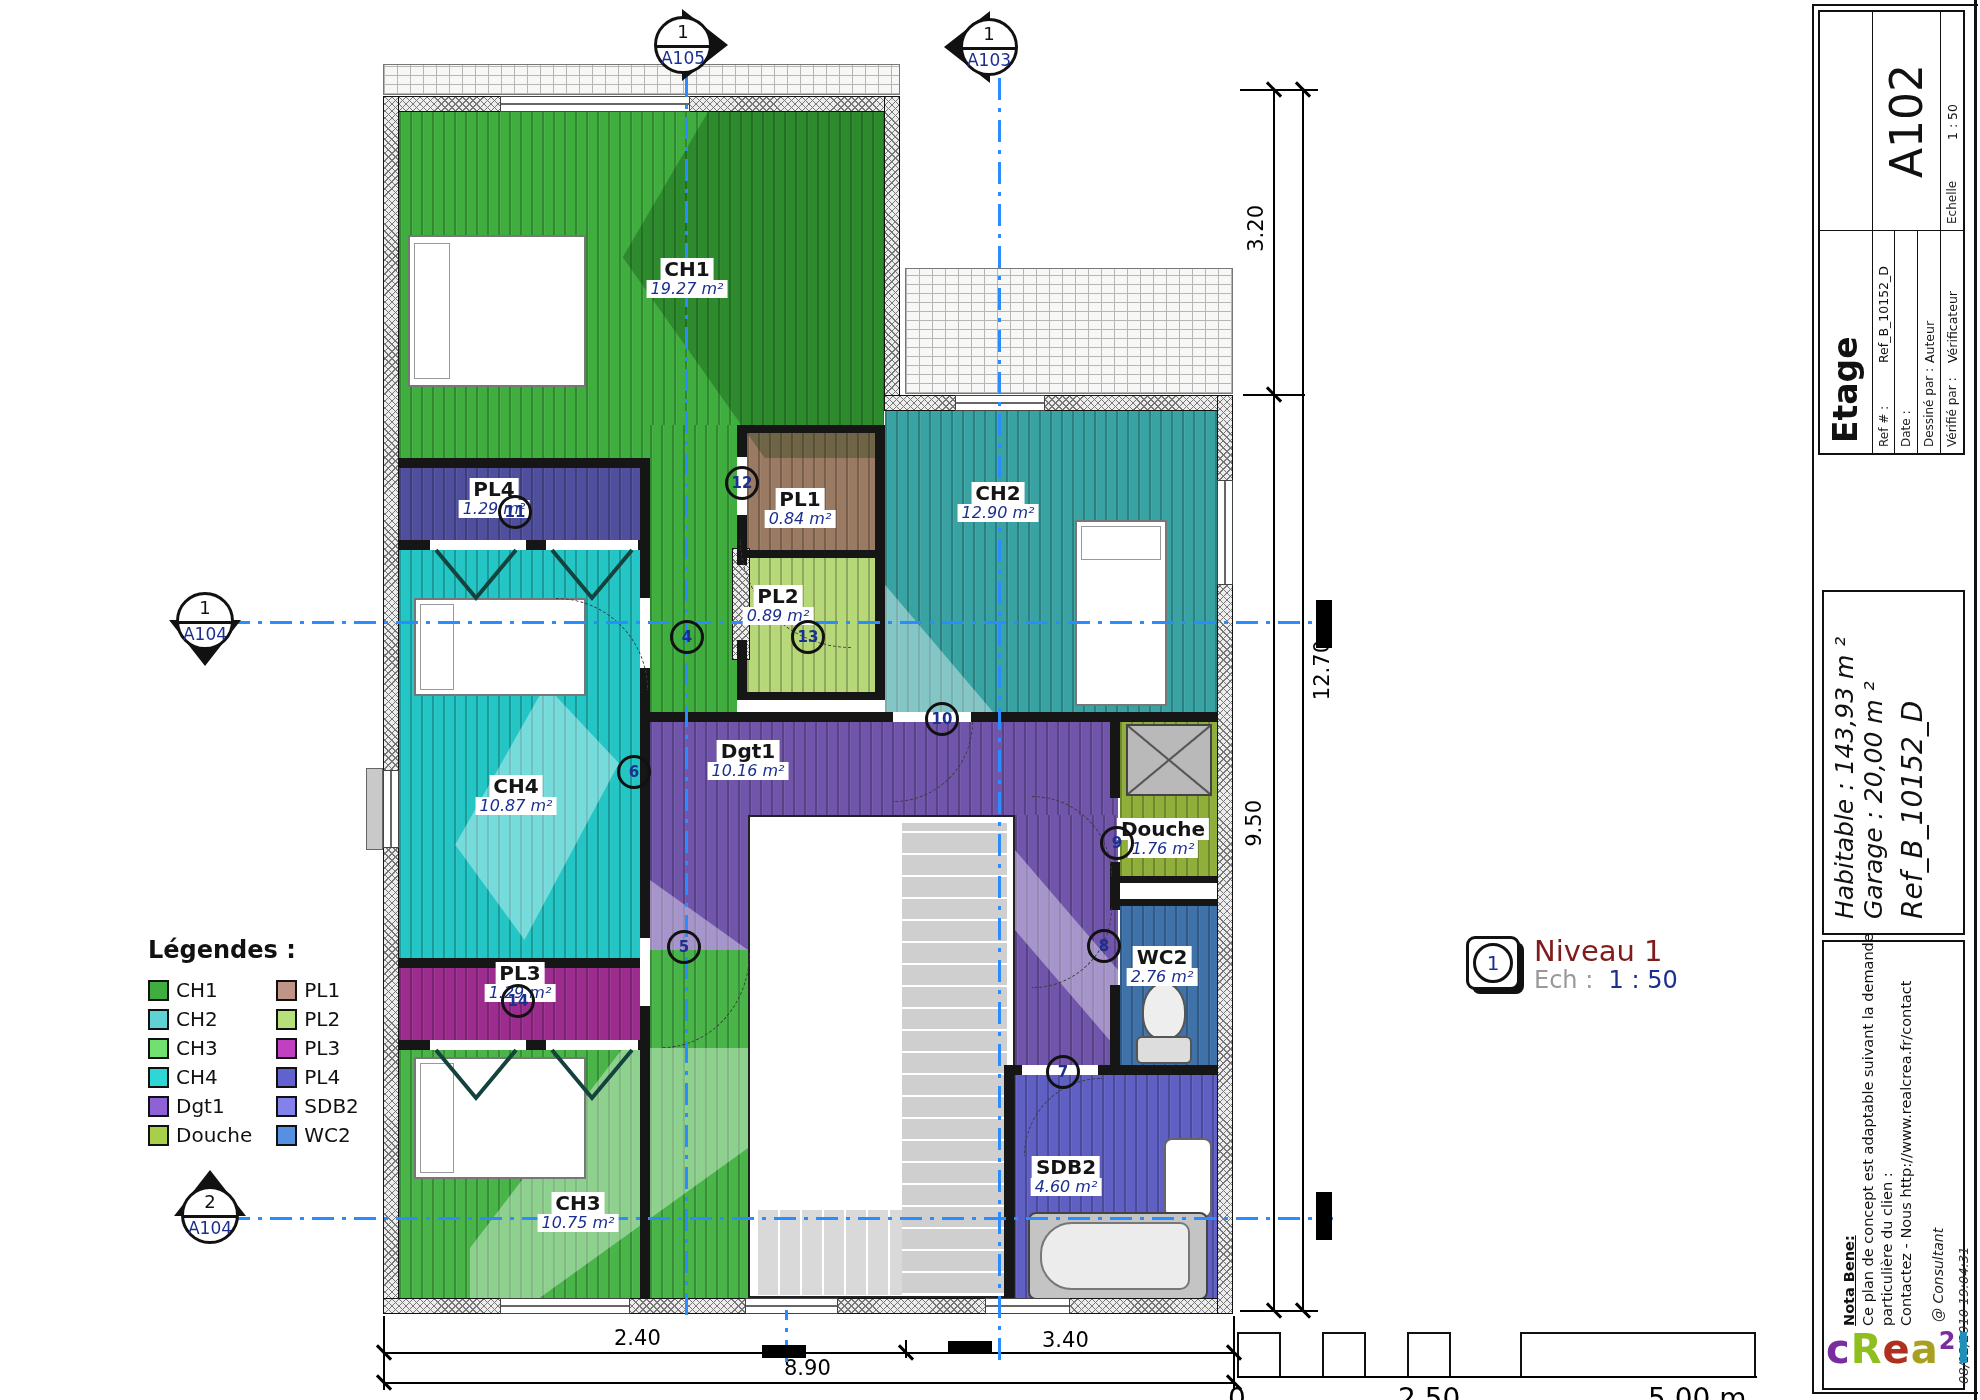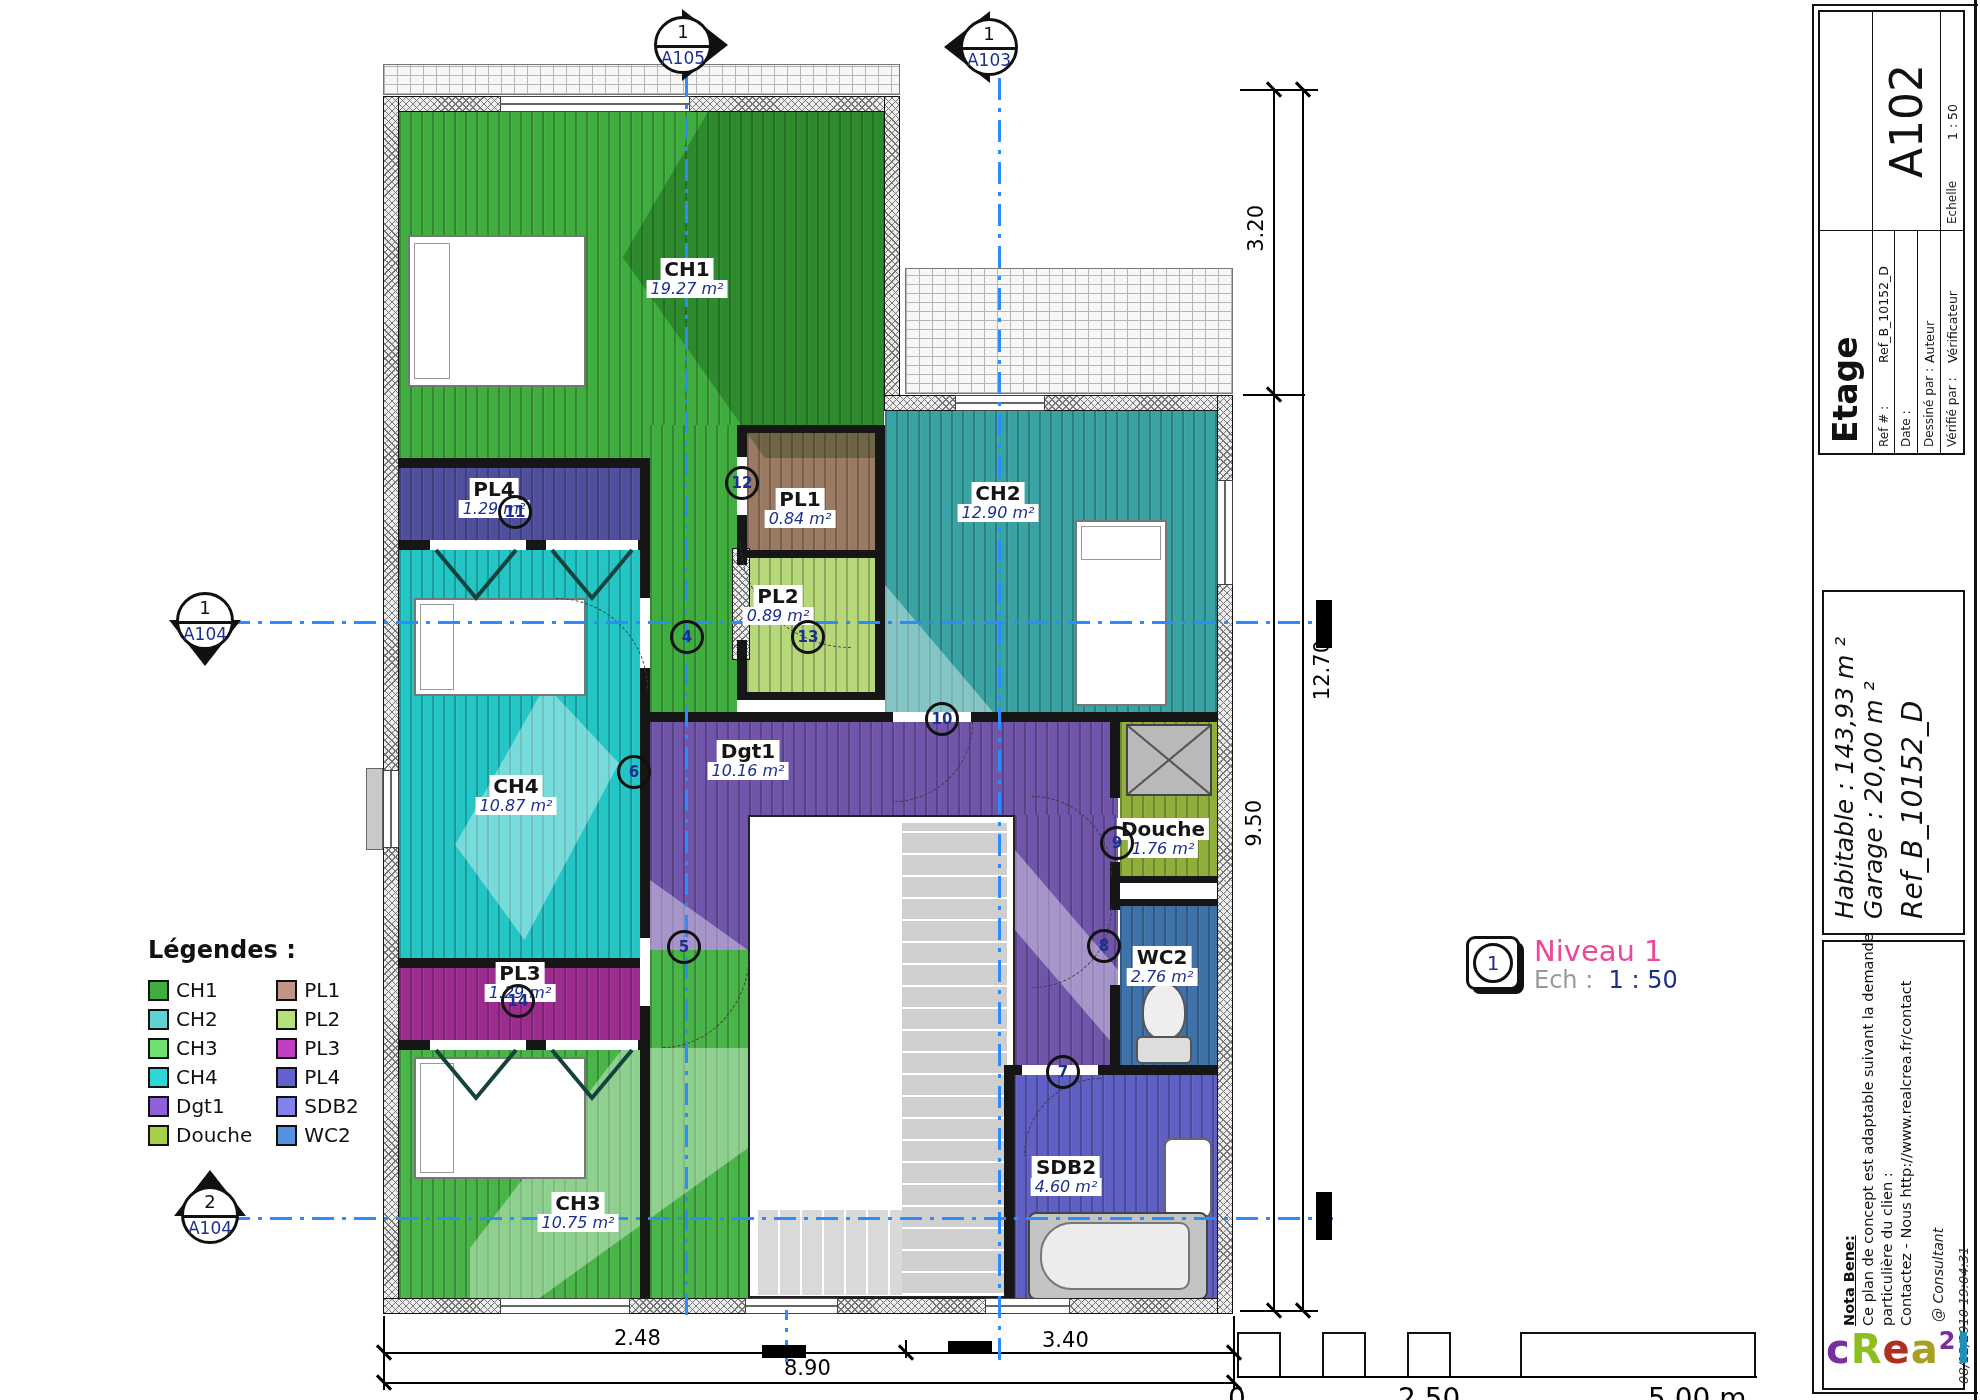--- a/index.html
+++ b/index.html
@@ -66,21 +66,21 @@
   .lcols{display:flex;gap:24px}
   .lcol{display:flex;flex-direction:column;gap:5px}
   .lrow{display:flex;align-items:center;gap:7px;font-size:20px;color:#111}
   .sw{width:21px;height:21px;border:2px solid #111;box-sizing:border-box;display:inline-block}
   
   #niveau{position:absolute;left:1466px;top:936px;z-index:15;display:flex;gap:14px}
   .nicon{width:54px;height:54px;border:3px solid #111;border-radius:9px;background:#fff;
     box-shadow:5px 5px 0 -1px #111;display:flex;align-items:center;justify-content:center;box-sizing:border-box}
   .ncirc{width:40px;height:40px;border:3px solid #111;border-radius:50%;display:flex;align-items:center;
     justify-content:center;font-size:20px;color:#1b2f8f;box-sizing:border-box}
-  .ntitle{font-size:29px;color:#ec4899;line-height:1.05}
+  .ntitle{font-size:29px;color:#7f1d1d;line-height:1.05}
   .nscale{font-size:24px;color:#1b2f8f}.nscale .pfx{color:#999}
   
   .tb{position:absolute;z-index:16;transform-origin:0 0;transform:rotate(-90deg);
     background:#fff;border:2px solid #111;box-sizing:border-box}
   .tbA{display:flex}
   .tbA-col1{width:222px;display:flex;flex-direction:column;box-sizing:border-box}
   .tbA-etage{height:52px;font-size:33px;font-weight:bold;color:#111;padding:6px 0 0 10px;box-sizing:border-box}
   .tbA-row{height:23px;border-top:1.5px solid #111;display:flex;align-items:center;padding:0 6px;box-sizing:border-box}
   .tbA-row .lab{font-size:12px;color:#222;width:84px}
   .tbA-row .val{font-size:12.5px;color:#111}
@@ -322,21 +322,21 @@
   <div class="dim" style="left:383px;top:1352px;width:852px;height:2px"></div>
   <div class="dim" style="left:383px;top:1382px;width:852px;height:2px"></div>
   <div class="dim" style="left:383px;top:1316px;width:2px;height:74px"></div>
   <div class="dim" style="left:905px;top:1340px;width:2px;height:18px"></div>
   <div class="dim" style="left:1233px;top:1316px;width:2px;height:74px"></div>
   <div class="tick" style="left:374px;top:1351px"></div>
   <div class="tick" style="left:896px;top:1351px"></div>
   <div class="tick" style="left:1224px;top:1351px"></div>
   <div class="tick" style="left:374px;top:1381px"></div>
   <div class="tick" style="left:1224px;top:1381px"></div>
-  <div class="dimtext" style="left:612px;top:1326px">2.48</div>
+  <div class="dimtext" style="left:612px;top:1326px">2.40</div>
   <div class="dimtext" style="left:1040px;top:1328px">3.40</div>
   <div class="dimtext" style="left:782px;top:1356px">8.90</div>
 
   <div class="dim" style="left:1237px;top:1376px;width:520px;height:2px"></div>
   <div class="abs" style="left:1237px;top:1332px;width:44px;height:46px;border:2px solid #111;border-bottom:none;box-sizing:border-box"></div>
   <div class="abs" style="left:1322px;top:1332px;width:44px;height:46px;border:2px solid #111;border-bottom:none;box-sizing:border-box"></div>
   <div class="abs" style="left:1407px;top:1332px;width:44px;height:46px;border:2px solid #111;border-bottom:none;box-sizing:border-box"></div>
   <div class="abs" style="left:1520px;top:1332px;width:236px;height:46px;border:2px solid #111;border-bottom:none;box-sizing:border-box"></div>
   <div class="abs" style="left:1228px;top:1382px;font-size:28px">0</div>
   <div class="abs" style="left:1398px;top:1382px;font-size:28px">2,50</div>

